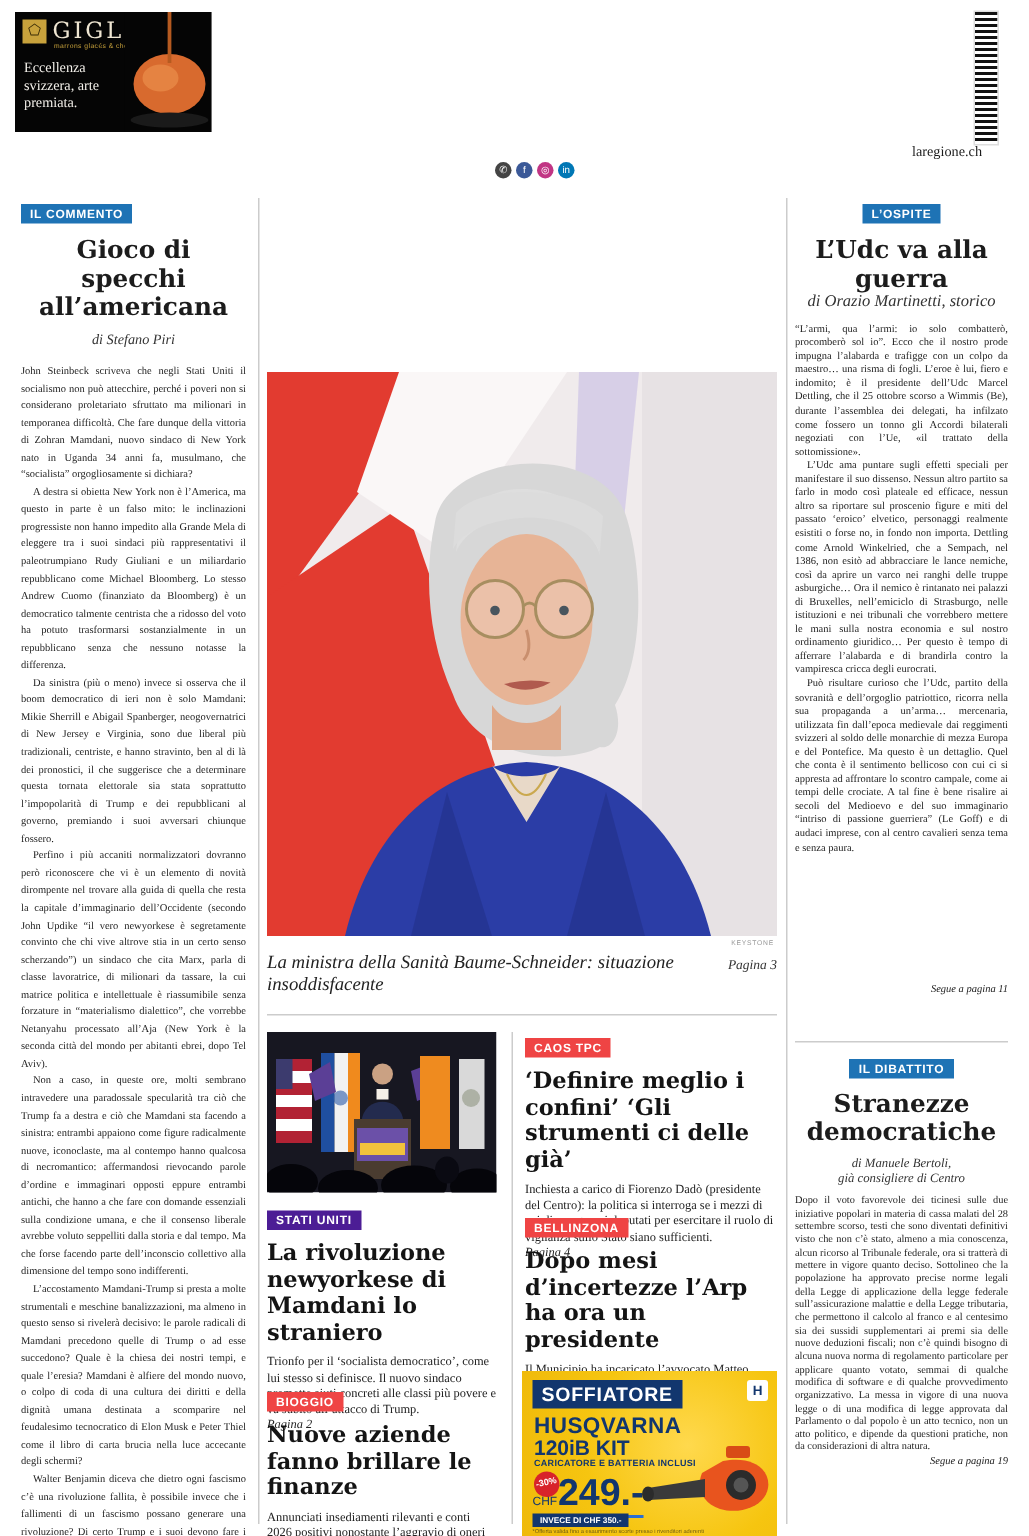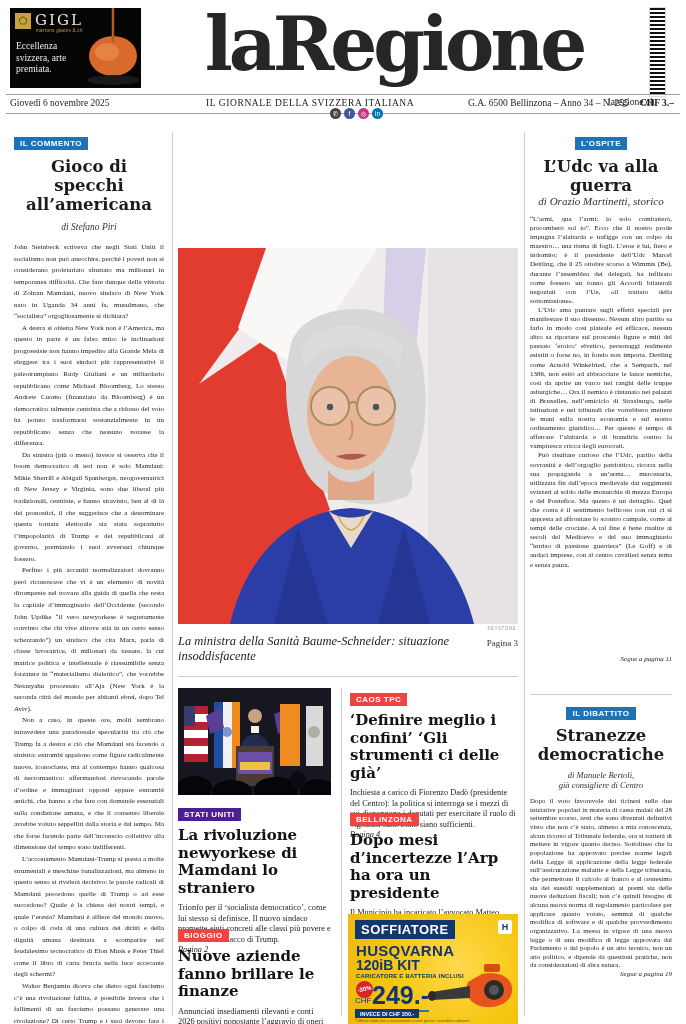--- a/index.html
+++ b/index.html
@@ -28,21 +28,21 @@
   .op-byline{font-style:italic;font-size:9.5px;text-align:center;color:#333}
   .op-body{font-size:7px;line-height:11.55px;text-align:justify;overflow:hidden}
   .op-body p{margin:0}
   .op-body p + p{text-indent:8px}
   .op-body2{font-size:6.9px;line-height:8.65px;text-align:justify;overflow:hidden}
   .segue{font-style:italic;font-size:7px;text-align:right}
   
   .main-title{font-family:"DejaVu Serif",serif;font-weight:bold;font-size:44px;line-height:50px;
         letter-spacing:-1.5px;text-align:center;color:#141414}
   .caption{font-style:italic;font-size:12.5px;color:#222}
-  .caption-page{font-size:9px;color:#333;text-align:right}
+  .caption-page{font-style:italic;font-size:9px;color:#333;text-align:right}
   .credit{font-family:"Liberation Sans",sans-serif;font-size:4.5px;color:#999;letter-spacing:.5px}
   
   .teaser-title{font-family:"DejaVu Serif",serif;font-weight:bold;font-size:15px;line-height:17.5px;color:#141414}
   .teaser-body{font-size:8.3px;line-height:10.6px;color:#222}
   .teaser-page{font-style:italic;font-size:8.3px;color:#222}
   
   .giglia{background:#050505;color:#fff;overflow:hidden}
   .giglia .logo{position:absolute;left:5px;top:5px;width:16px;height:16px;background:#c8a23c;
         color:#3a2c06;font-size:10px;line-height:16px;text-align:center}
   .giglia .brand{position:absolute;left:25px;top:3px;font-family:"DejaVu Serif",serif;font-size:15px;
@@ -84,31 +84,23 @@
     <div class="claim">Eccellenza svizzera, arte premiata.</div>
     <svg class="abs" style="right:0;top:0" width="58" height="80" viewBox="0 0 58 80">
       <rect width="58" height="80" fill="#050505"></rect>
       <ellipse cx="30" cy="48" rx="24" ry="20" fill="#d86a2e"></ellipse>
       <ellipse cx="24" cy="44" rx="12" ry="9" fill="#e98a47" opacity="0.8"></ellipse>
       <path d="M30 0 L30 34" stroke="#b55a20" stroke-width="2.5"></path>
       <ellipse cx="30" cy="72" rx="26" ry="5" fill="#1a1a1a"></ellipse>
     </svg>
   </div>
 
-  <div class="abs masthead-title" style="left:150px;top:0;width:488px">laRegione</div>
 
   <div class="abs barcode" style="left:650px;top:8px"></div>
 
-  <div class="abs topbar" style="left:6px;top:94px;width:674px">
-    <div class="cell" style="left:4px">Giovedì 6 novembre 2025</div>
-    <div class="cell" style="left:200px;letter-spacing:.6px">IL GIORNALE DELLA SVIZZERA ITALIANA</div>
-    <div class="cell" style="left:462px">G.A. 6500 Bellinzona – Anno 34 – N. 255</div>
-    <div class="cell" style="left:634px;font-weight:bold">CHF 3.–</div>
-
-  </div>
   <div class="abs" style="left:608px;top:97px;font-size:9.5px">laregione.ch</div>
   <div class="abs social" style="left:330px;top:108px">
     <span class="ic" style="background:#444">✆</span>
     <span class="ic" style="background:#3b5998">f</span>
     <span class="ic" style="background:#c13584">◎</span>
     <span class="ic" style="background:#0077b5">in</span>
   </div>
 
   <div class="vrule" style="left:172px;top:132px;height:884px"></div>
   <div class="vrule" style="left:524px;top:132px;height:884px"></div>

